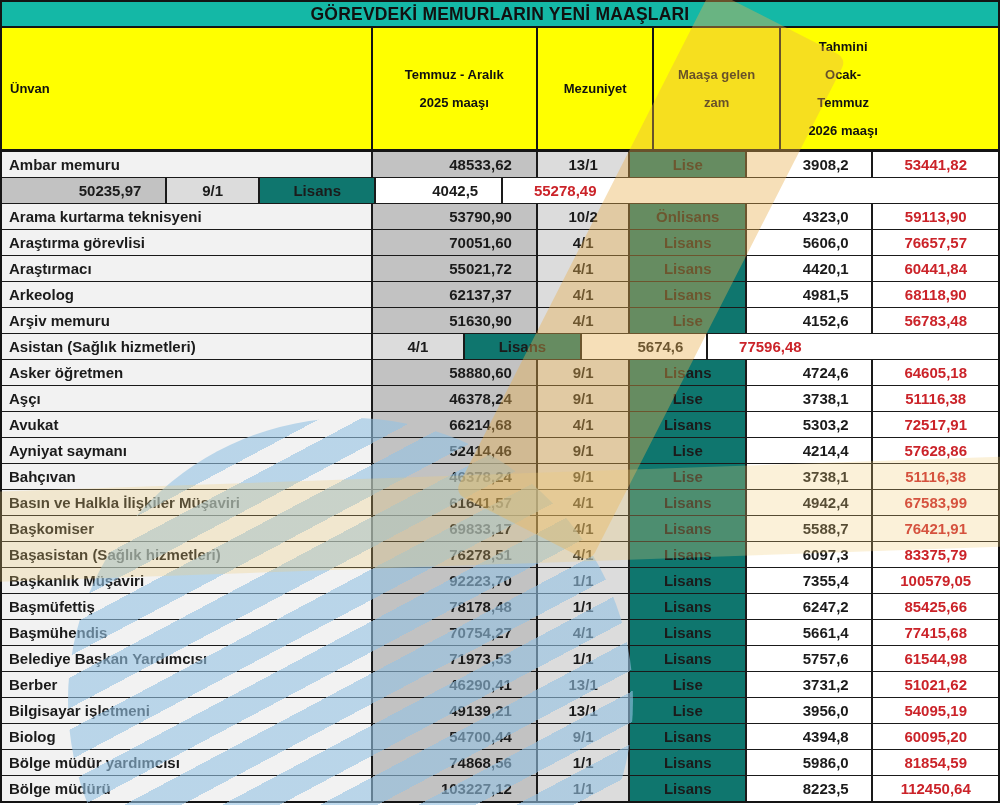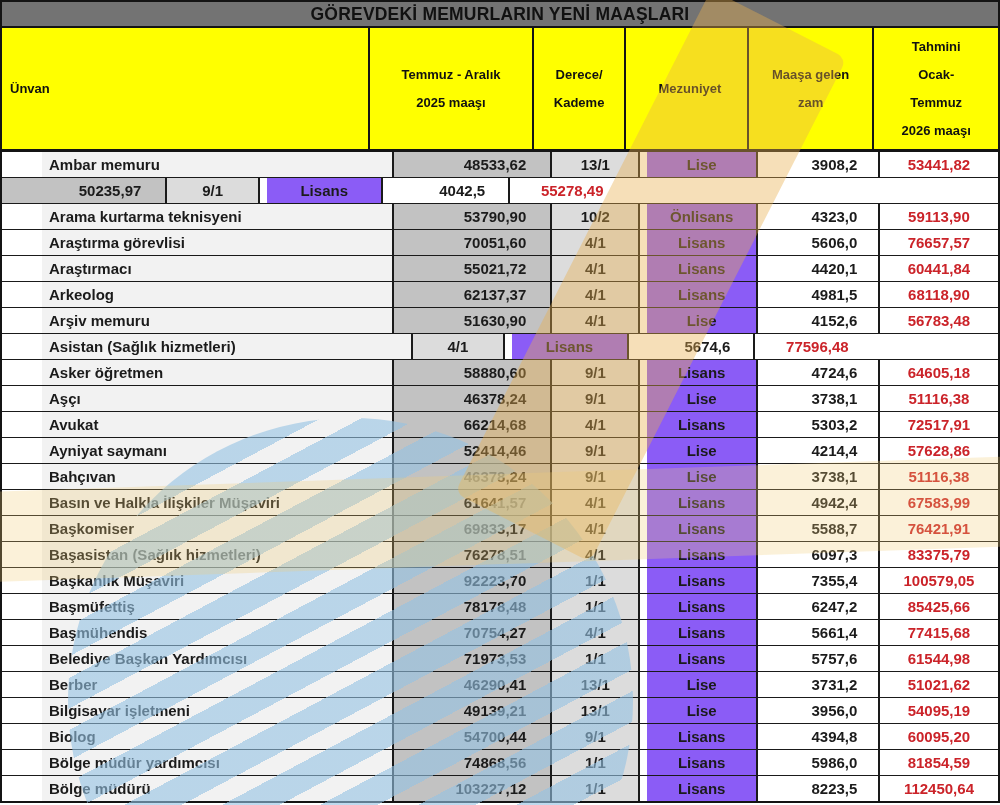--- a/index.html
+++ b/index.html
@@ -4,62 +4,62 @@
 <style>
   html,body{margin:0;padding:0;background:#ffffff;}
   .stage{
     position:relative;width:1000px;height:805px;overflow:hidden;background:#ffffff;
     font-family:"Liberation Sans",sans-serif;font-weight:bold;color:#1b1b1b;
     box-sizing:border-box;
   }
   .stage *{box-sizing:border-box;}
   
   .title{
-    height:28px;background:#737373;border:2px solid #141414;
+    height:28px;background:#14b8a6;border:2px solid #141414;
     display:flex;align-items:center;justify-content:center;
     font-size:17.5px;letter-spacing:.2px;color:#111;
   }
   
   .header-row{
     display:flex;height:124px;background:#FFFF00;
     border-left:2px solid #141414;border-right:2px solid #141414;
     border-bottom:3px solid #141414;
   }
   .hcell{
     border-right:2px solid #141414;
     display:flex;align-items:center;justify-content:center;
     text-align:center;white-space:pre-line;
     font-size:13px;line-height:28px;color:#111;
   }
   .hcell:last-child{border-right:none;}
   
   .c0{width:37.2%;}
   .c1{width:16.6%;}
   .c2{width:9.3%;}
-  .c3{width:11.7%;margin-left:7px;}
+  .c3{width:11.7%;}
   .c4{width:12.7%;}
   .c5{width:12.5%;}
   .hcell.c0{justify-content:flex-start;text-align:left;padding-left:8px;}
   
   .tbody{
     height:651px;display:flex;flex-direction:column;
     border-left:2px solid #141414;border-right:2px solid #141414;
     border-bottom:2px solid #141414;
   }
   .row{flex:1;display:flex;border-bottom:1.6px solid #1a1a1a;min-height:0;}
   .row:last-child{border-bottom:none;}
   .cell{
     border-right:2px solid #1a1a1a;
     display:flex;align-items:center;font-size:15px;overflow:hidden;
   }
   .cell:last-child{border-right:none;}
-  .cell.c0{padding-left:7px;background:#F2F2F2;margin-left:40px;}
+  .cell.c0{padding-left:7px;background:#F2F2F2;}
   .cell.c1{justify-content:flex-end;padding-right:24px;background:#C2C2C2;}
   .cell.c2{justify-content:center;background:#DCDCDC;}
-  .cell.c3{justify-content:center;background:#8b5cf6;}
+  .cell.c3{justify-content:center;background:#0f766e;}
   .cell.c4{justify-content:center;background:#FFFFFF;padding-left:33px;}
   .cell.c5{justify-content:center;background:#FFFFFF;color:#CB2329;}
   
   .wm{position:absolute;pointer-events:none;z-index:5;}
   .wm-globe{
     left:68px;top:418px;width:565px;height:565px;border-radius:50%;
     background:repeating-linear-gradient(152deg,
       rgba(148,194,227,0.60) 0px, rgba(148,194,227,0.60) 27px,
       rgba(255,255,255,0) 27px, rgba(255,255,255,0) 46px);
   }
@@ -78,22 +78,20 @@
 <body>
 
 <div class="stage">
 
   <div class="title">GÖREVDEKİ MEMURLARIN YENİ MAAŞLARI</div>
 
   <div class="header-row">
     <div class="hcell c0">Ünvan</div>
     <div class="hcell c1">Temmuz - Aralık
 2025 maaşı</div>
-    <div class="hcell c2">Derece/
-Kademe</div>
     <div class="hcell c3">Mezuniyet</div>
     <div class="hcell c4">Maaşa gelen
 zam</div>
     <div class="hcell c5">Tahmini
 Ocak-
 Temmuz
 2026 maaşı</div>
   </div>
 
   <div class="tbody" id="tbody">

